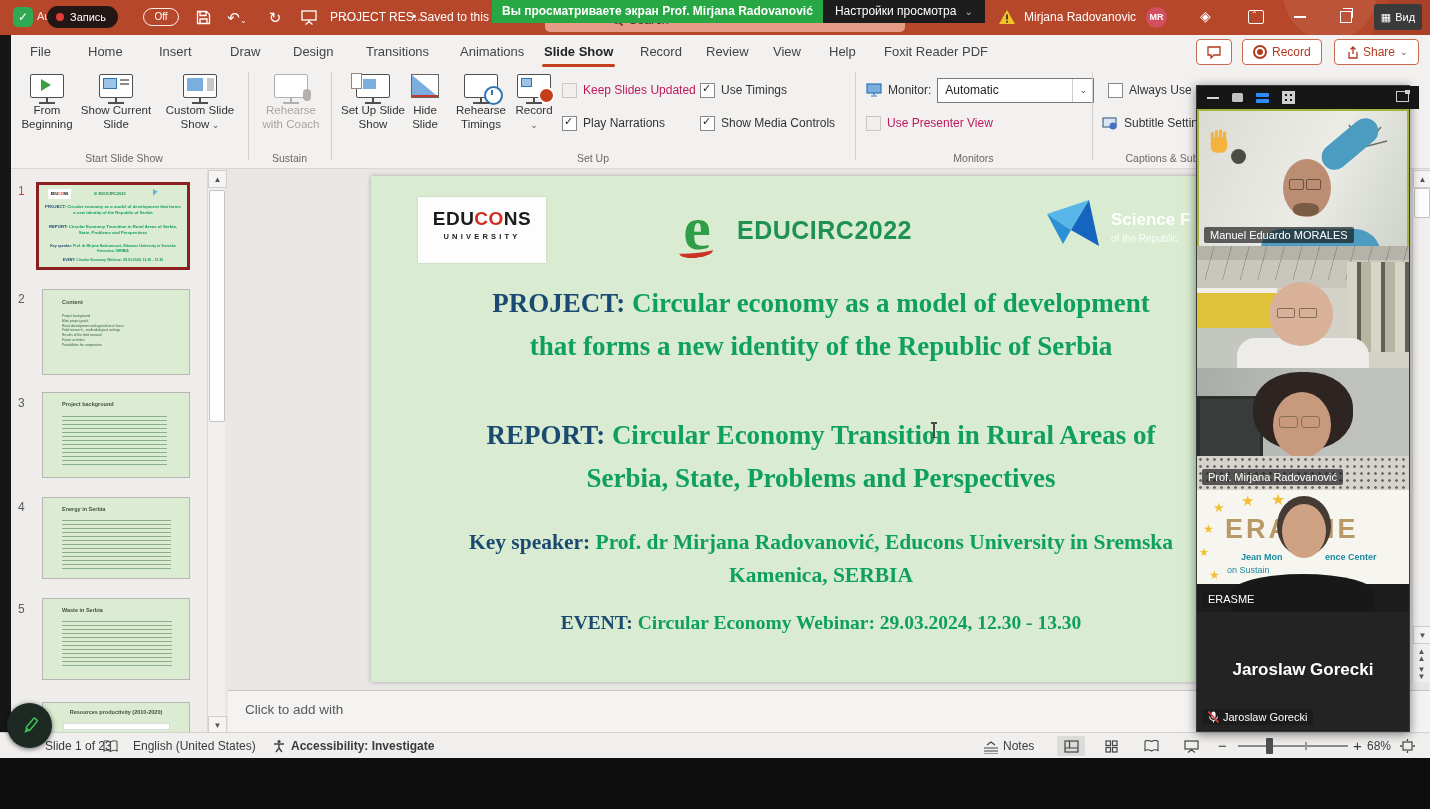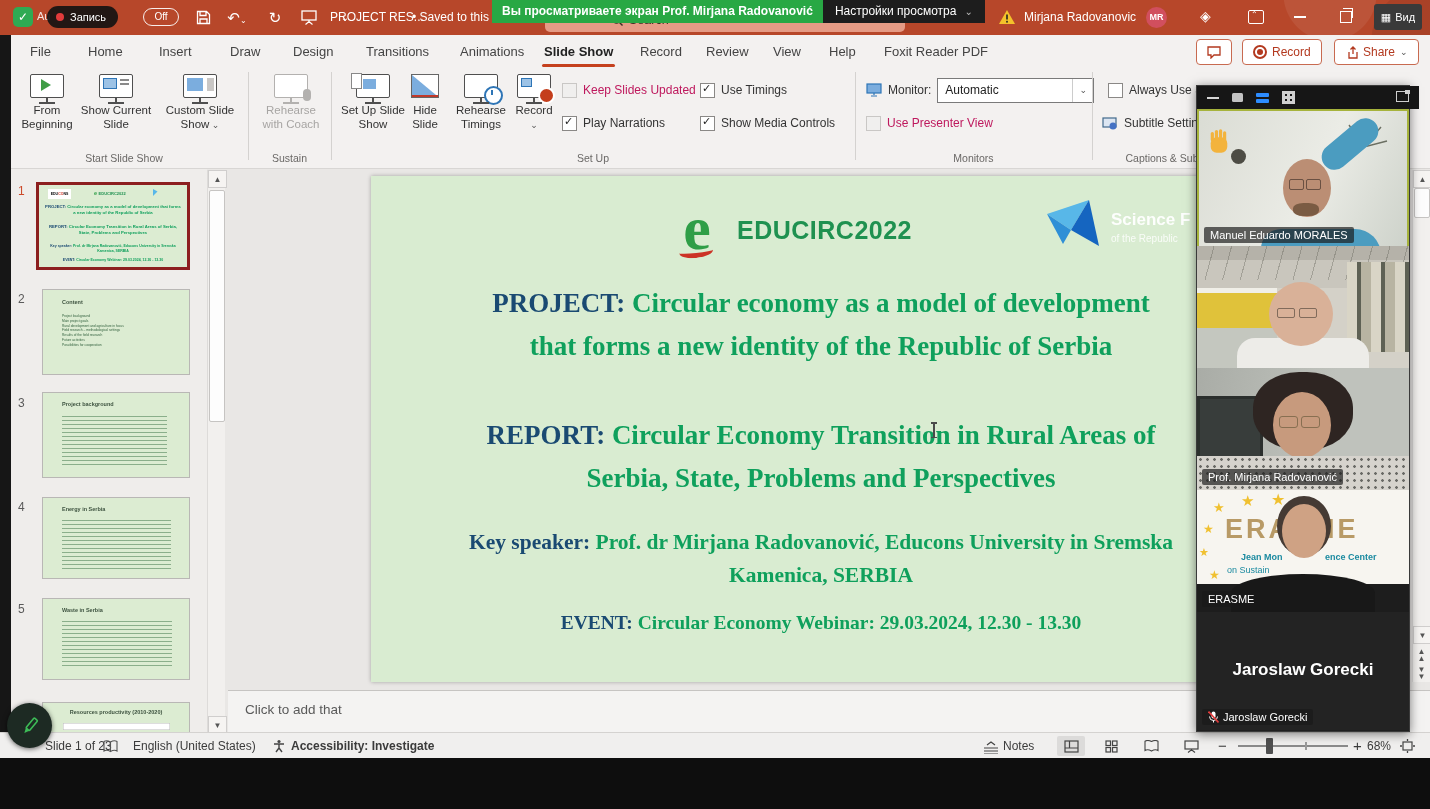--- a/index.html
+++ b/index.html
@@ -430,20 +430,24 @@
   </div>
 </div>
 
 <div class="abs thumb-scroll">
   <div class="abs sarrow" style="left:0;top:0">▲</div>
   <div class="abs sthumb" style="top:20px;height:230px"></div>
   <div class="abs sarrow" style="left:0;top:546px">▼</div>
 </div>
 
 <div class="abs slide">
+  <div class="abs educons">
+    <div class="l1"><span>EDU</span><span class="red">CO</span><span>NS</span></div>
+    <div class="l2">UNIVERSITY</div>
+  </div>
   <div class="abs e-badge">e</div>
   <div class="abs educirc-t">EDUCIRC2022</div>
   <div class="abs sf-tri">
     <svg width="58" height="52" viewBox="0 0 58 52">
         <polygon points="2,14 44,0 26,30" fill="#58b7e8"></polygon>
         <polygon points="26,30 44,0 54,46" fill="#1565c0"></polygon>
         <polygon points="2,14 26,30 18,44" fill="#2f8fd6"></polygon>
       </svg>
   </div>
   <div class="abs sf-t1">Science F</div>
@@ -469,21 +473,21 @@
 
 <div class="abs main-scroll">
   <div class="abs sarrow" style="left:0;top:0">▲</div>
   <div class="abs sthumb" style="top:18px;height:28px"></div>
   <div class="abs sarrow" style="left:0;top:456px">▼</div>
   <div class="abs" style="left:2px;top:478px;color:#555;font-size:8px;line-height:7px;text-align:center;width:13px">▲<br>▲</div>
   <div class="abs" style="left:2px;top:496px;color:#555;font-size:8px;line-height:7px;text-align:center;width:13px">▼<br>▼</div>
 </div>
 
 <div class="abs notes-panel">
-  <div class="abs notes-ph">Click to add that</div>
+  <div class="abs notes-ph">Click to add with</div>
 </div>
 
 <div class="abs statusbar">
   <span class="abs it" style="left:45px">Slide 1 of 23</span>
   <span class="abs" style="left:103px;top:6px">
     <svg width="15" height="13" viewBox="0 0 15 13">
         <path d="M7.5 2 C5 0.5 2.5 0.5 1 1.5 V11 C2.5 10 5 10 7.5 11.5 C10 10 12.5 10 14 11 V1.5 C12.5 0.5 10 0.5 7.5 2 Z M7.5 2 V11.5" fill="none" stroke="#555" stroke-width="1.1"></path>
       </svg>
   </span>
   <span class="abs it" style="left:133px">English (United States)</span>

